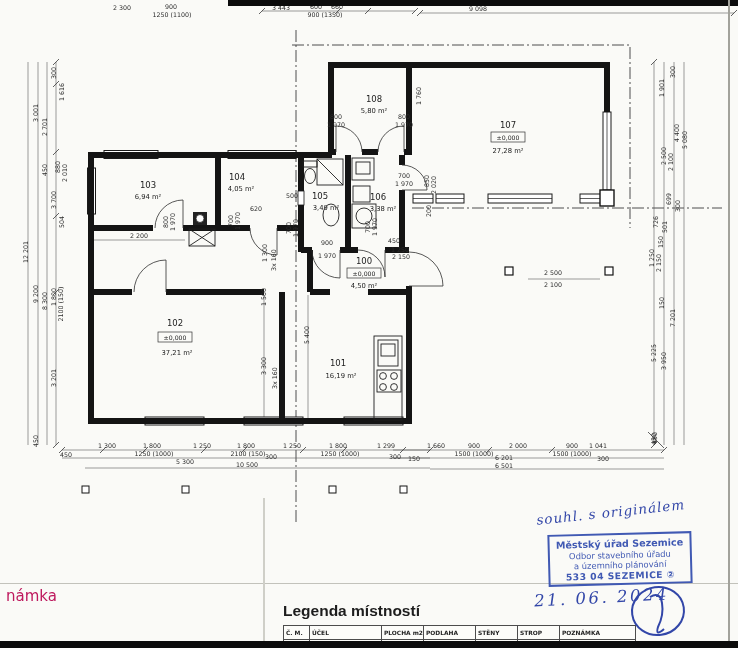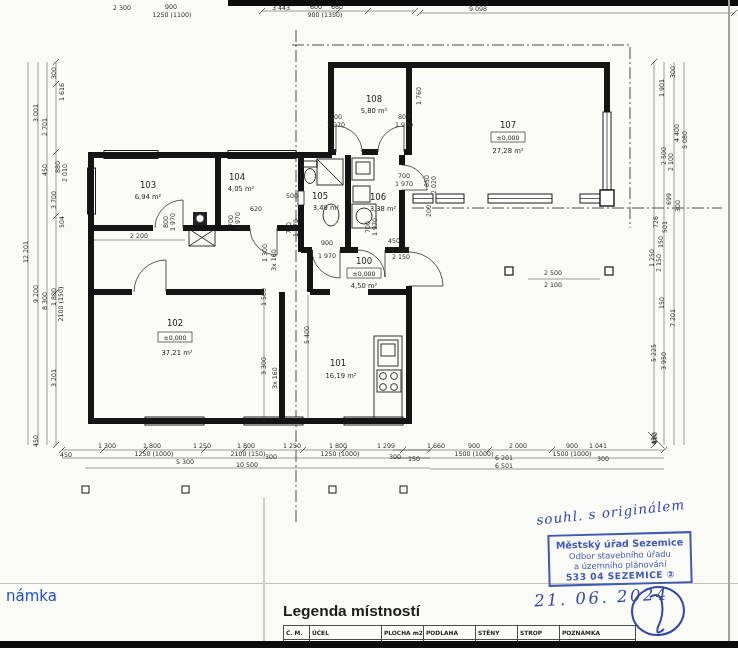--- a/index.html
+++ b/index.html
@@ -8,21 +8,21 @@
   svg text{font-family:"DejaVu Sans", sans-serif;fill:#2b2b2b;}
   .dt{font-size:6.3px;text-anchor:middle;}
   .rn{font-size:8.5px;text-anchor:middle;fill:#222;}
   .ra{font-size:6.8px;text-anchor:middle;fill:#222;}
   .rl{font-size:6.2px;text-anchor:middle;fill:#222;}
   .artifact-topbar{position:absolute;left:228px;top:0;width:510px;height:6px;background:#0c0c0c;}
   .artifact-bottombar{position:absolute;left:0;top:641px;width:738px;height:7px;background:#0c0c0c;z-index:40;}
   .edge-right{position:absolute;left:728px;top:0;width:2px;height:641px;background:#a2a29b;}
   .fold{position:absolute;left:263px;top:498px;width:2px;height:143px;background:#cfcfc8;}
   .sep{position:absolute;left:0;top:583px;width:738px;height:1px;background:#c2c2bb;}
-  .footer-label{position:absolute;left:6px;top:587px;font-size:15px;color:#1d4ed8;}
+  .footer-label{position:absolute;left:6px;top:587px;font-size:15px;color:#be185d;}
   .legend{position:absolute;left:283px;top:586px;width:400px;}
   .legend h2{margin:16px 0 5px 0;font-size:15.5px;font-weight:600;color:#1d1d1d;font-family:"Liberation Sans",sans-serif;}
   table.ltab{border-collapse:collapse;width:352px;table-layout:fixed;background:#fcfcf9;}
   table.ltab th,table.ltab td{border:1px solid #4c4c4c;font-size:5.9px;padding:1px 2px;
       color:#222;white-space:nowrap;overflow:hidden;text-align:left;}
   table.ltab th{font-weight:bold;height:11px;}
   table.ltab td{height:7px;}
   .stamp{position:absolute;left:548px;top:533px;width:144px;height:52px;border:2.5px solid #4059b3;
       transform:rotate(-1.5deg);color:#4059b3;text-align:center;padding-top:3px;box-sizing:border-box;
       background:rgba(255,255,255,0.0);z-index:30;}

